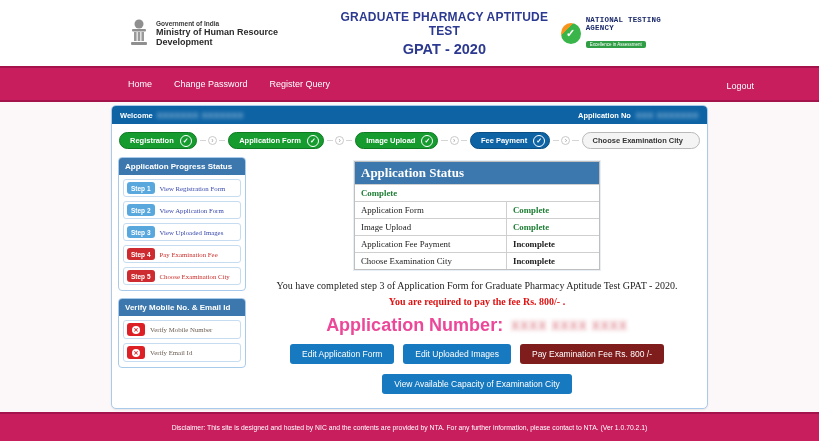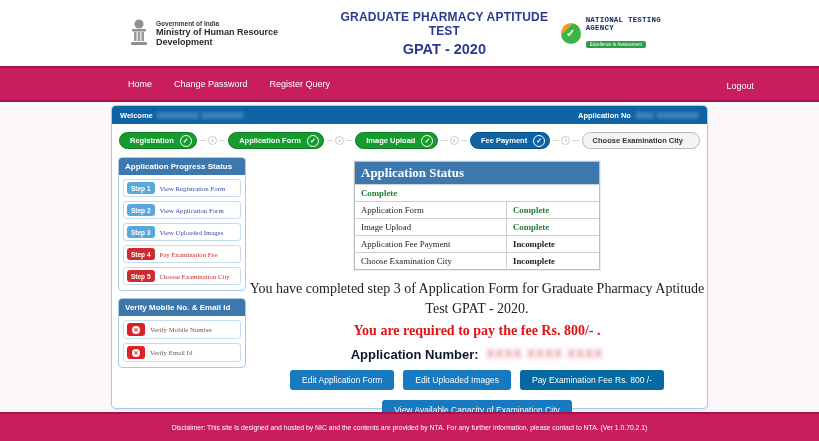--- a/index.html
+++ b/index.html
@@ -98,32 +98,32 @@
             font-family:"Liberation Serif", serif; box-shadow:0 0 0 1px #e7eef5; }
   .stable .thead { background:#3C77AD; color:#fff; font-weight:bold; font-size:13px;
                    padding:3px 6px; }
   .trow { display:flex; border-top:1px solid #CFCFCF; font-size:8.8px; }
   .trow .c1 { width:152px; padding:3px 6px; color:#222; border-right:1px solid #CFCFCF; }
   .trow .c2 { flex:1; padding:3px 6px; font-weight:bold; }
   .trow .c2.green { color:#1E7E34; }
   .trow .c2.dark  { color:#1b1b1b; }
 
   .notice { width:462px; text-align:center; font-family:"Liberation Serif", serif;
-            font-size:14px; color:#1b1b1b; margin-top:9px; line-height:1.45; }
+            font-size:10px; color:#1b1b1b; margin-top:9px; line-height:1.45; }
   .notice .fee { color:#E01212; font-weight:bold; margin-top:1px; }
 
   .appnum { margin-top:6px; display:flex; align-items:center; gap:8px; }
-  .appnum .anl { font-size:13px; font-weight:bold; color:#0f172a; }
+  .appnum .anl { font-size:18px; font-weight:bold; color:#ec4899; }
   .appnum .redact { font-size:12px; }
 
   .btn-row { display:flex; gap:9px; margin-top:8px; }
   .btn { border:none; color:#fff; font-size:8.5px; padding:5px 12px; border-radius:3px;
          cursor:pointer; font-family:"Liberation Sans", sans-serif; }
   .btn.blue { background:#1779BF; }
-  .btn.red  { background:#0369a1; }
+  .btn.red  { background:#7f1d1d; }
   .cap-row { margin-top:9px; }
 
   
   .footer { position:absolute; left:0; bottom:0; width:819px; height:29px;
             background:#C81E5E; border-top:2px solid #A5134D; display:flex;
             align-items:center; justify-content:center; }
   .footer span { color:#fff; font-size:6.8px; }
 </style>
 </head>
 <body>

